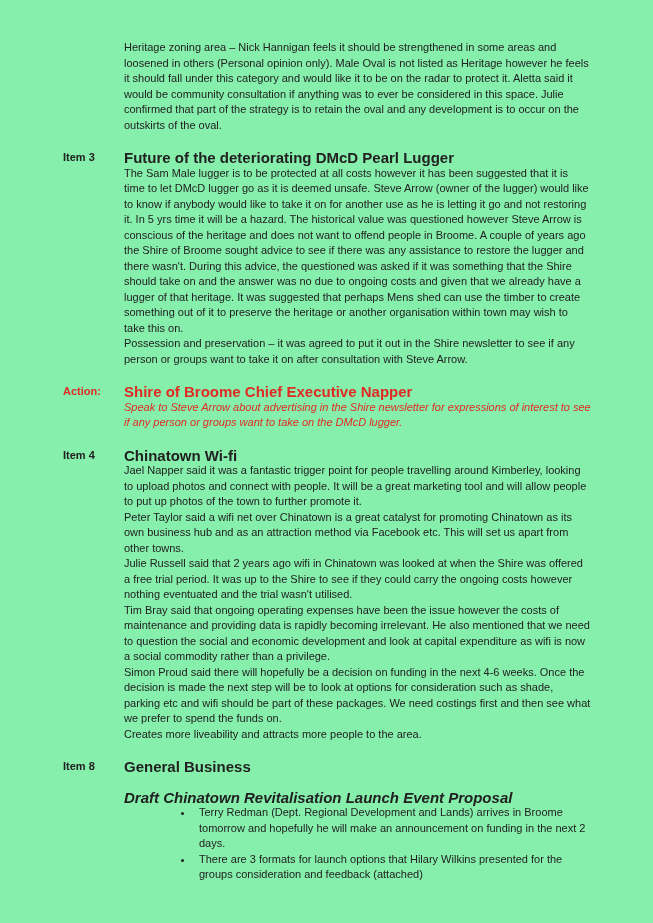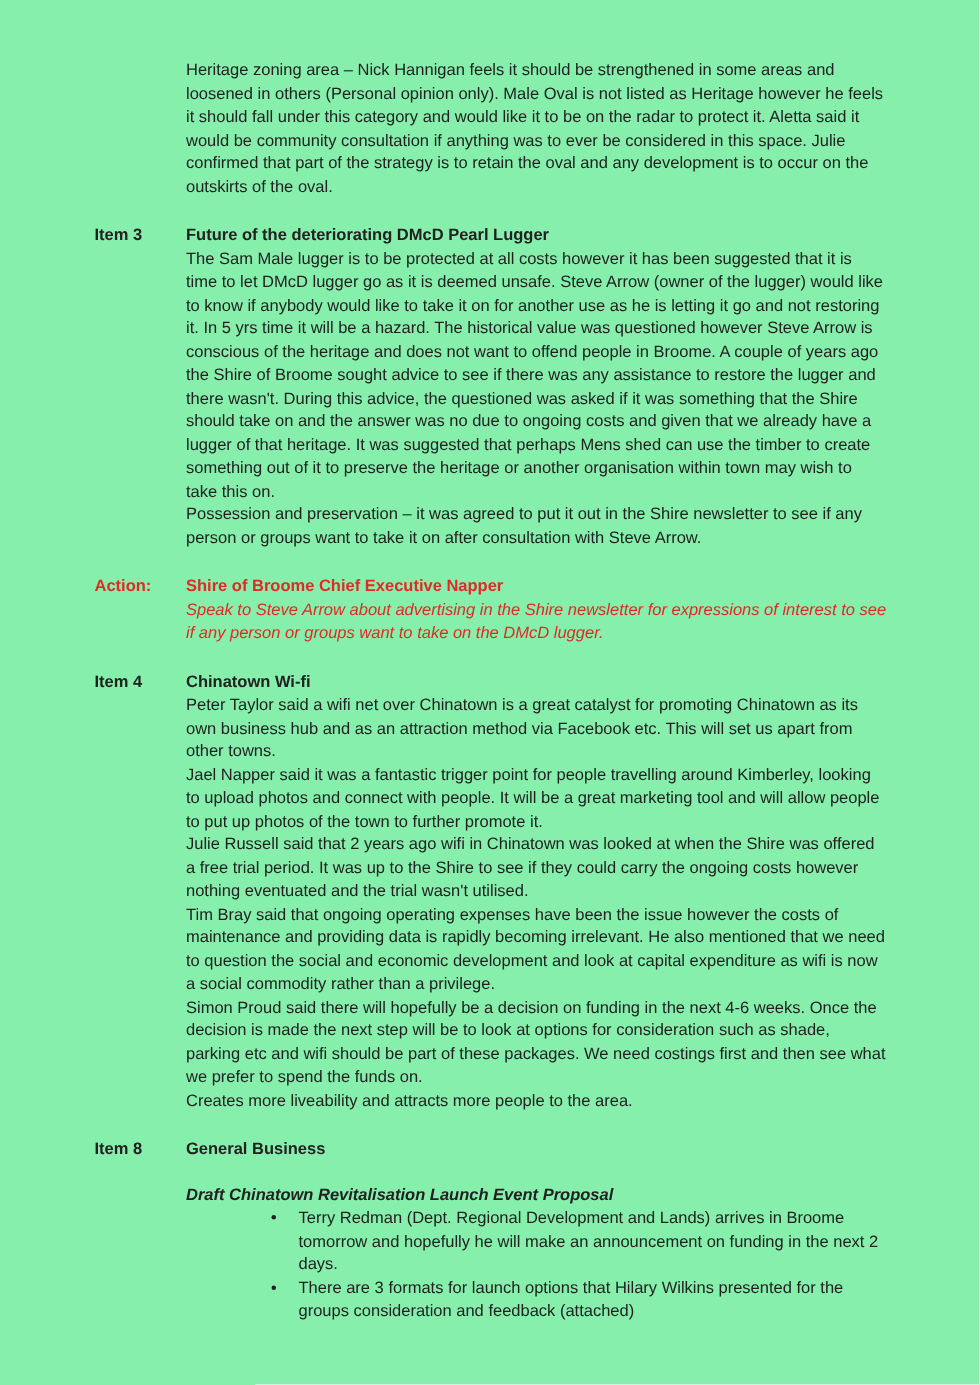--- a/index.html
+++ b/index.html
@@ -32,36 +32,36 @@
     flex: 0 0 61px;
     width: 61px;
     font-weight: 700;
   }
   .body-col {
     flex: 1;
     min-width: 0;
   }
   .heading {
     margin: 0;
-    font-size: 11px;
+    font-size: 15px;
     font-weight: 700;
     line-height: 15.5px;
   }
   p {
     margin: 0;
   }
   .red {
     color: #e02b24;
   }
   .italic {
     font-style: italic;
   }
   .subheading {
     margin: 15px 0 0 0;
-    font-size: 11px;
+    font-size: 15px;
     font-weight: 700;
     font-style: italic;
     line-height: 15.5px;
   }
   ul.bullets {
     margin: 0;
     padding-left: 22px;
     list-style: disc;
   }
   ul.bullets li {
@@ -101,22 +101,22 @@
       <p class="red italic">Speak to Steve Arrow about advertising in the Shire newsletter for expressions of interest to see if any person or groups want to take on the DMcD lugger.</p>
     </div>
   </div>
 
   <div class="section">
     <div class="label-col">
       <span>Item 4</span>
     </div>
     <div class="body-col">
       <h3 class="heading">Chinatown Wi-fi</h3>
+      <p>Jael Napper said it was a fantastic trigger point for people travelling around Kimberley, looking to upload photos and connect with people. It will be a great marketing tool and will allow people to put up photos of the town to further promote it.</p>
       <p>Peter Taylor said a wifi net over Chinatown is a great catalyst for promoting Chinatown as its own business hub and as an attraction method via Facebook etc. This will set us apart from other towns.</p>
-      <p>Jael Napper said it was a fantastic trigger point for people travelling around Kimberley, looking to upload photos and connect with people. It will be a great marketing tool and will allow people to put up photos of the town to further promote it.</p>
       <p>Julie Russell said that 2 years ago wifi in Chinatown was looked at when the Shire was offered a free trial period. It was up to the Shire to see if they could carry the ongoing costs however nothing eventuated and the trial wasn't utilised.</p>
       <p>Tim Bray said that ongoing operating expenses have been the issue however the costs of maintenance and providing data is rapidly becoming irrelevant. He also mentioned that we need to question the social and economic development and look at capital expenditure as wifi is now a social commodity rather than a privilege.</p>
       <p>Simon Proud said there will hopefully be a decision on funding in the next 4-6 weeks. Once the decision is made the next step will be to look at options for consideration such as shade, parking etc and wifi should be part of these packages. We need costings first and then see what we prefer to spend the funds on.</p>
       <p>Creates more liveability and attracts more people to the area.</p>
     </div>
   </div>
 
   <div class="section">
     <div class="label-col">
       <span>Item 8</span>

